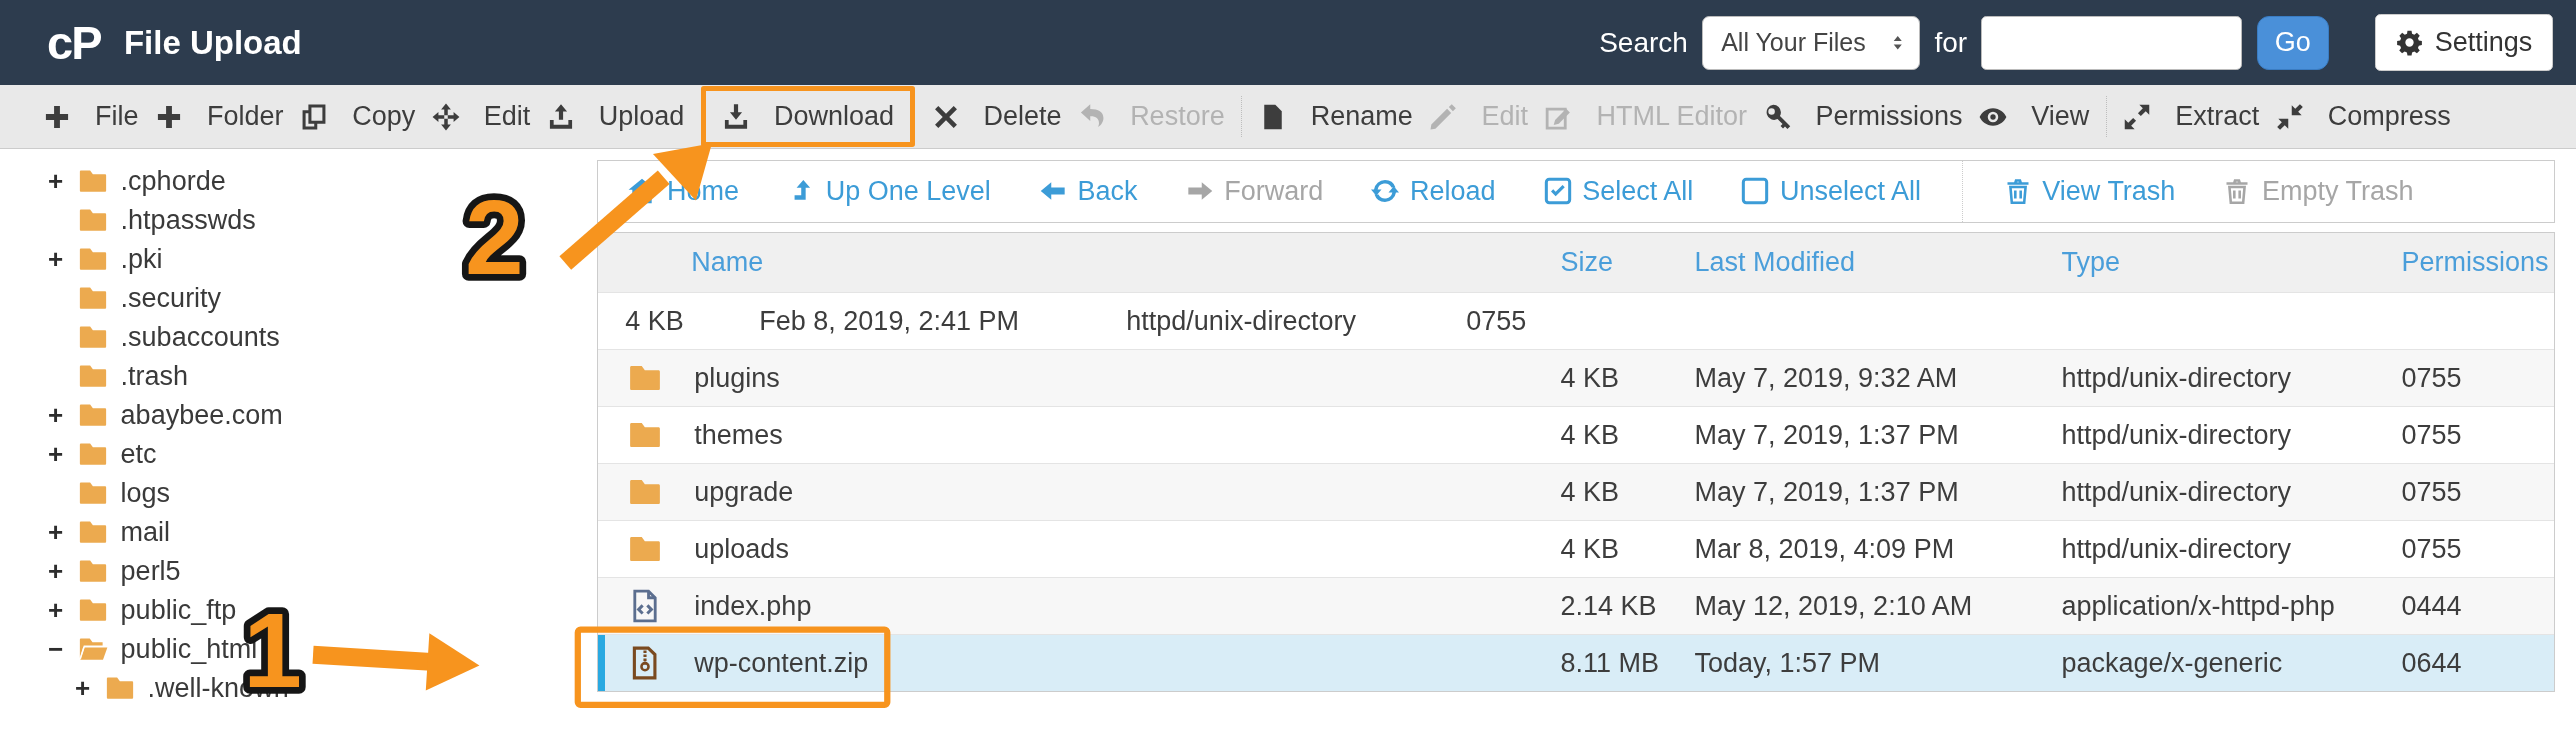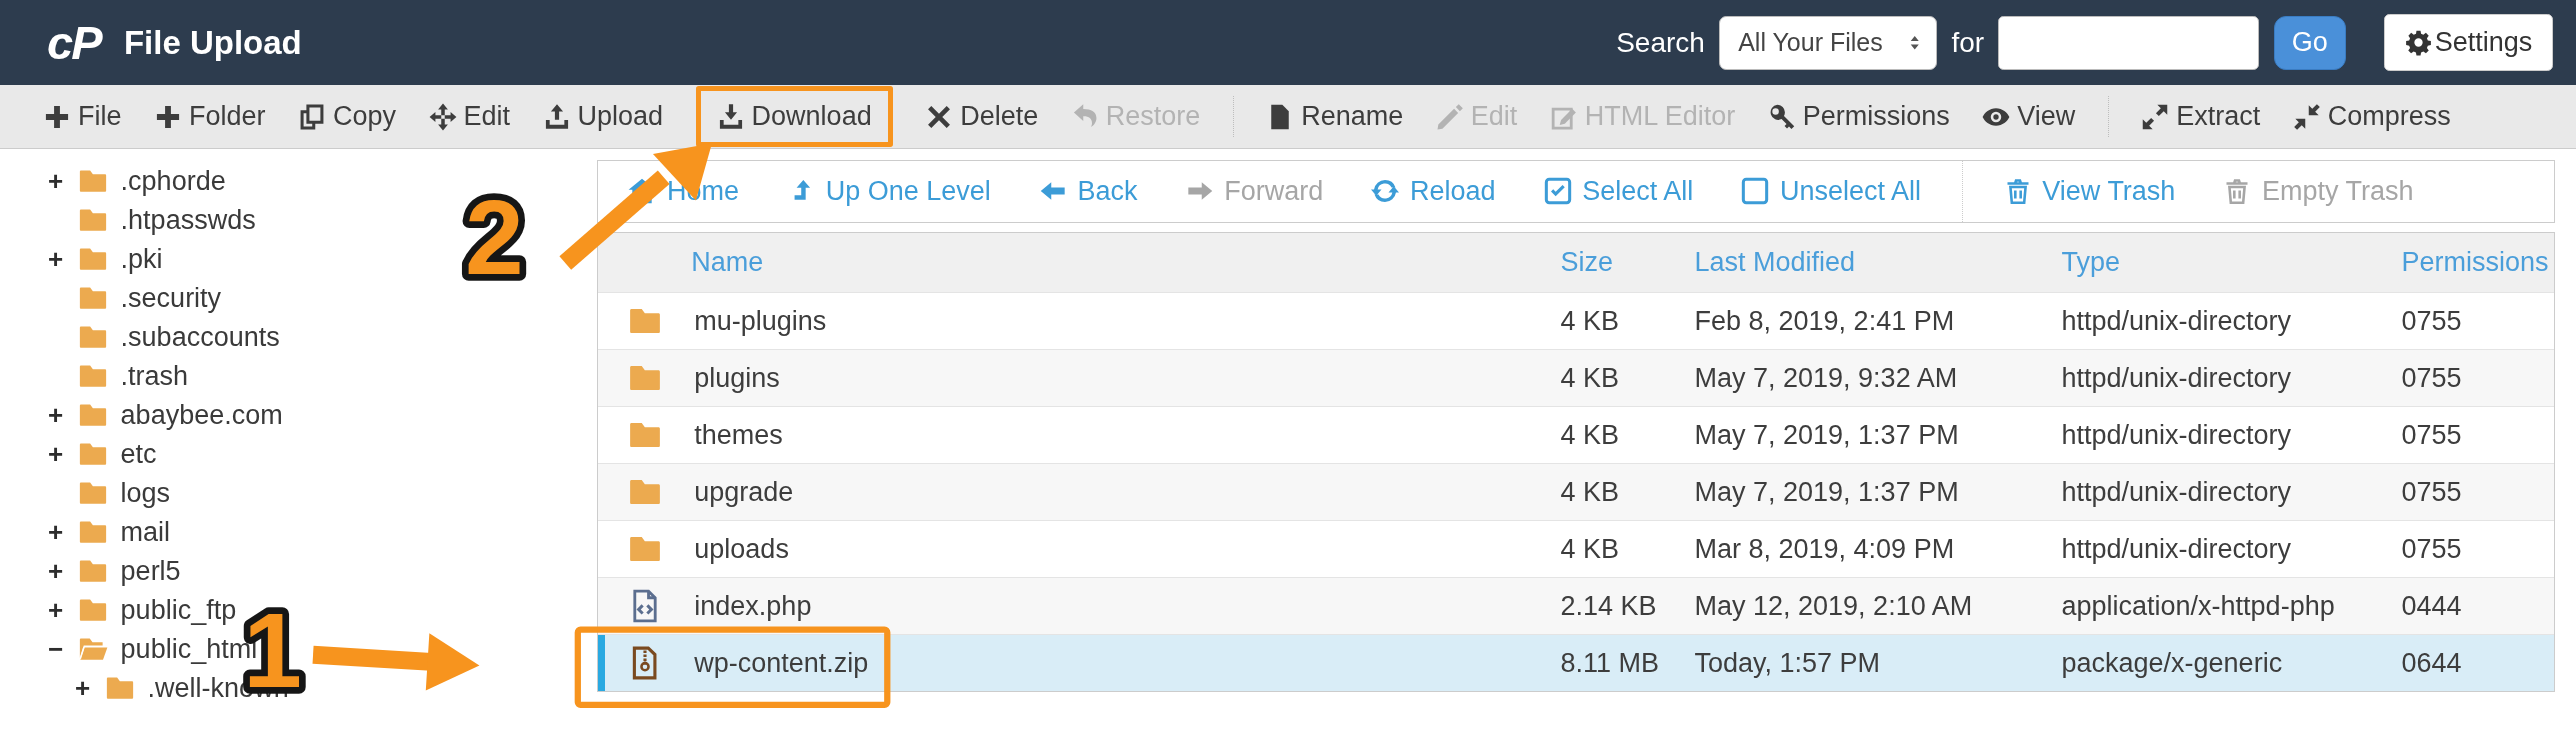--- a/index.html
+++ b/index.html
@@ -4,41 +4,41 @@
 <style>
   * { margin:0; padding:0; box-sizing:border-box; }
   html,body { width:2576px; height:738px; overflow:hidden; background:#fff;
     font-family:"Liberation Sans", sans-serif; }
   .page { position:relative; width:2576px; height:738px; }
 
   
   .topbar { height:85px; background:#2d3c4e; display:flex; align-items:center;
     padding:0 23px 0 47px; color:#fff; }
   .brand { display:flex; align-items:center; gap:23px; }
-  .logo-text { font-size:47px; font-weight:800; font-style:italic; letter-spacing:-1.8px; }
+  .logo-text { font-size:47px; font-weight:800; letter-spacing:-1.8px; }
   .app-title { font-size:33px; font-weight:600; }
   .search-area { margin-left:auto; display:flex; align-items:center; gap:14.3px; font-size:28px; }
   .scope-select { background:#fff; color:#444; border:0.9px solid #bbb; border-radius:7.2px;
     height:54px; width:218px; display:flex; align-items:center; justify-content:space-between;
     padding:0 10.7px 0 18px; font-size:25px; cursor:pointer; }
   .scope-select svg { width:21.5px; height:21.5px; color:#555; }
   .search-input { width:261px; height:54px; border:0.9px solid #bbb; border-radius:5.4px;
     font-size:25px; padding:0 12.5px; }
   .go-btn { width:72px; height:54px; background:#4a90d9; border:0.9px solid #3a7cc2;
     border-radius:12px; color:#fff; font-size:27px; cursor:pointer; }
-  .settings-btn { margin-left:24px; height:57px; background:#fff; border:0.9px solid #ccc;
+  .settings-btn { margin-left:32px; height:57px; background:#fff; border:0.9px solid #ccc;
     border-radius:5.4px; color:#333; font-size:27px; display:flex; align-items:center;
-    gap:3px; padding:0 19.7px; cursor:pointer; }
+    gap:12px; padding:0 19.7px; cursor:pointer; }
   .settings-btn svg { width:27px; height:27px; }
 
   
   .toolbar { height:64px; background:#e9e9e9; border-bottom:1.8px solid #cccccc;
     display:flex; align-items:center; justify-content:space-between;
     padding:0 125px 0 43px; font-size:27px; color:#3d3d3d; }
-  .titem { display:flex; align-items:center; gap:7px; cursor:pointer; white-space:nowrap; }
+  .titem { display:flex; align-items:center; gap:24px; cursor:pointer; white-space:nowrap; }
   .titem svg { width:28px; height:28px; }
   .titem.disabled { color:#b3b3b3; cursor:default; }
   .titem.hl { border:5.4px solid #f7941e; border-radius:2.7px; padding:9.8px 16px; }
   .tdivider { border-left:1.8px dotted #bdbdbd; height:41px; }
 
   
   .content { display:flex; height:589px; background:#fff; }
 
   .sidebar { width:583px; flex:none; padding-top:12.5px; }
   .tree-item { height:39px; display:flex; align-items:center; font-size:27px;
@@ -475,26 +475,20 @@
       <div class="tablebox">
         <div class="thead">
           <div class="c-name">Name</div>
           <div class="c-size">Size</div>
           <div class="c-mod">Last Modified</div>
           <div class="c-type">Type</div>
           <div class="c-perm">Permissions</div>
         </div>
 
         <div class="trow">
-          <div class="c-name">
-              <svg class="ficon icon-folder" viewBox="0 0 38 38" width="34" height="34">
-                <use href="#i-folder"></use>
-              </svg>
-              <span>mu-plugins</span>
-            </div>
           <div class="c-size">4 KB</div>
           <div class="c-mod">Feb 8, 2019, 2:41 PM</div>
           <div class="c-type">httpd/unix-directory</div>
           <div class="c-perm">0755</div>
         </div>
         <div class="trow alt">
           <div class="c-name">
               <svg class="ficon icon-folder" viewBox="0 0 38 38" width="34" height="34">
                 <use href="#i-folder"></use>
               </svg>

